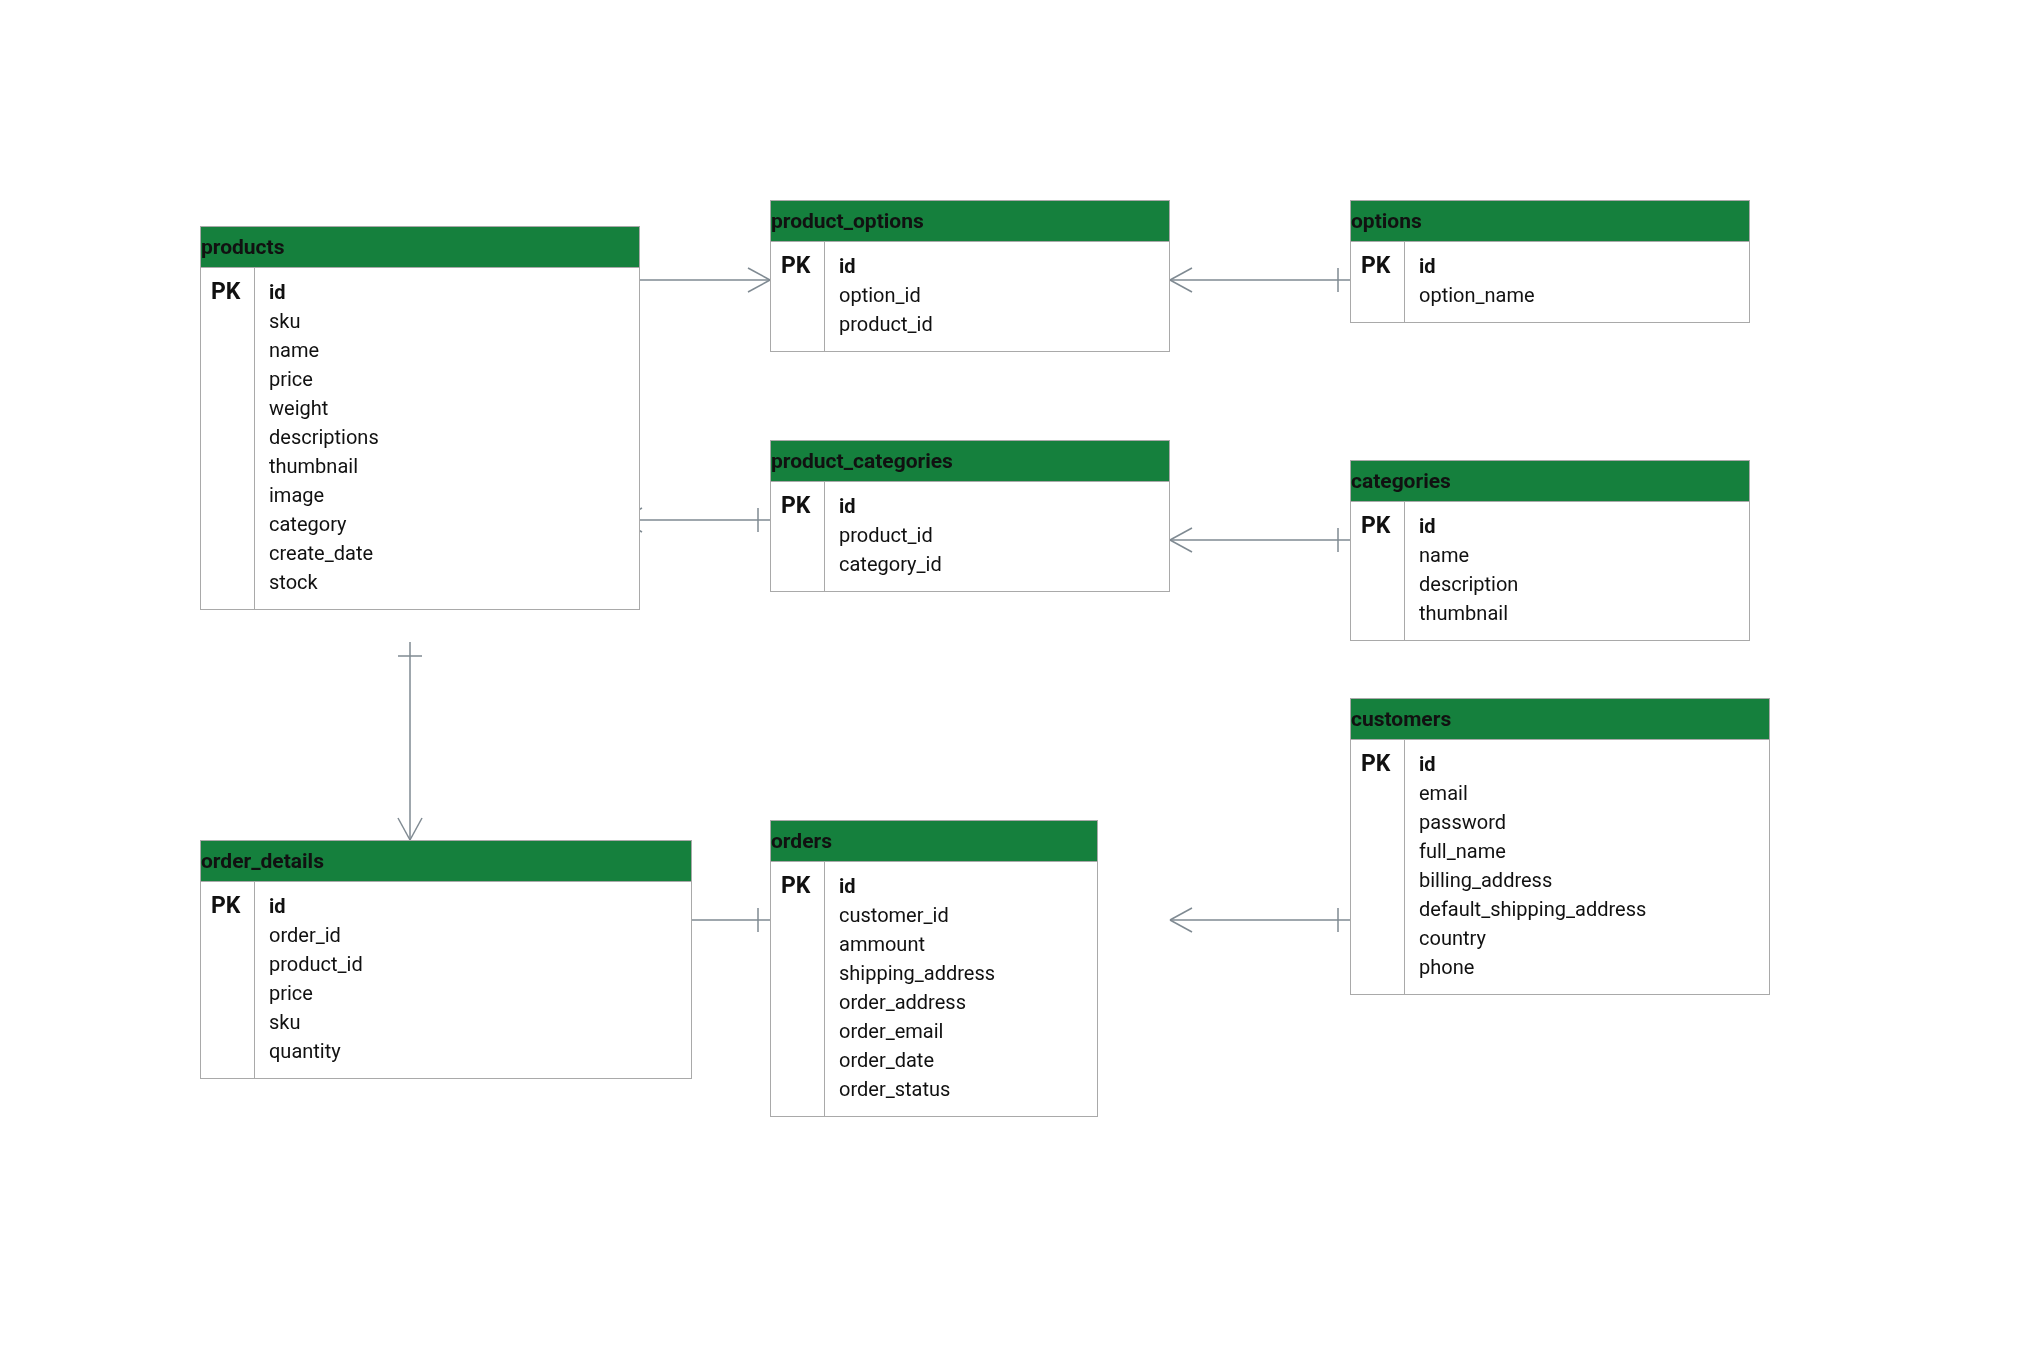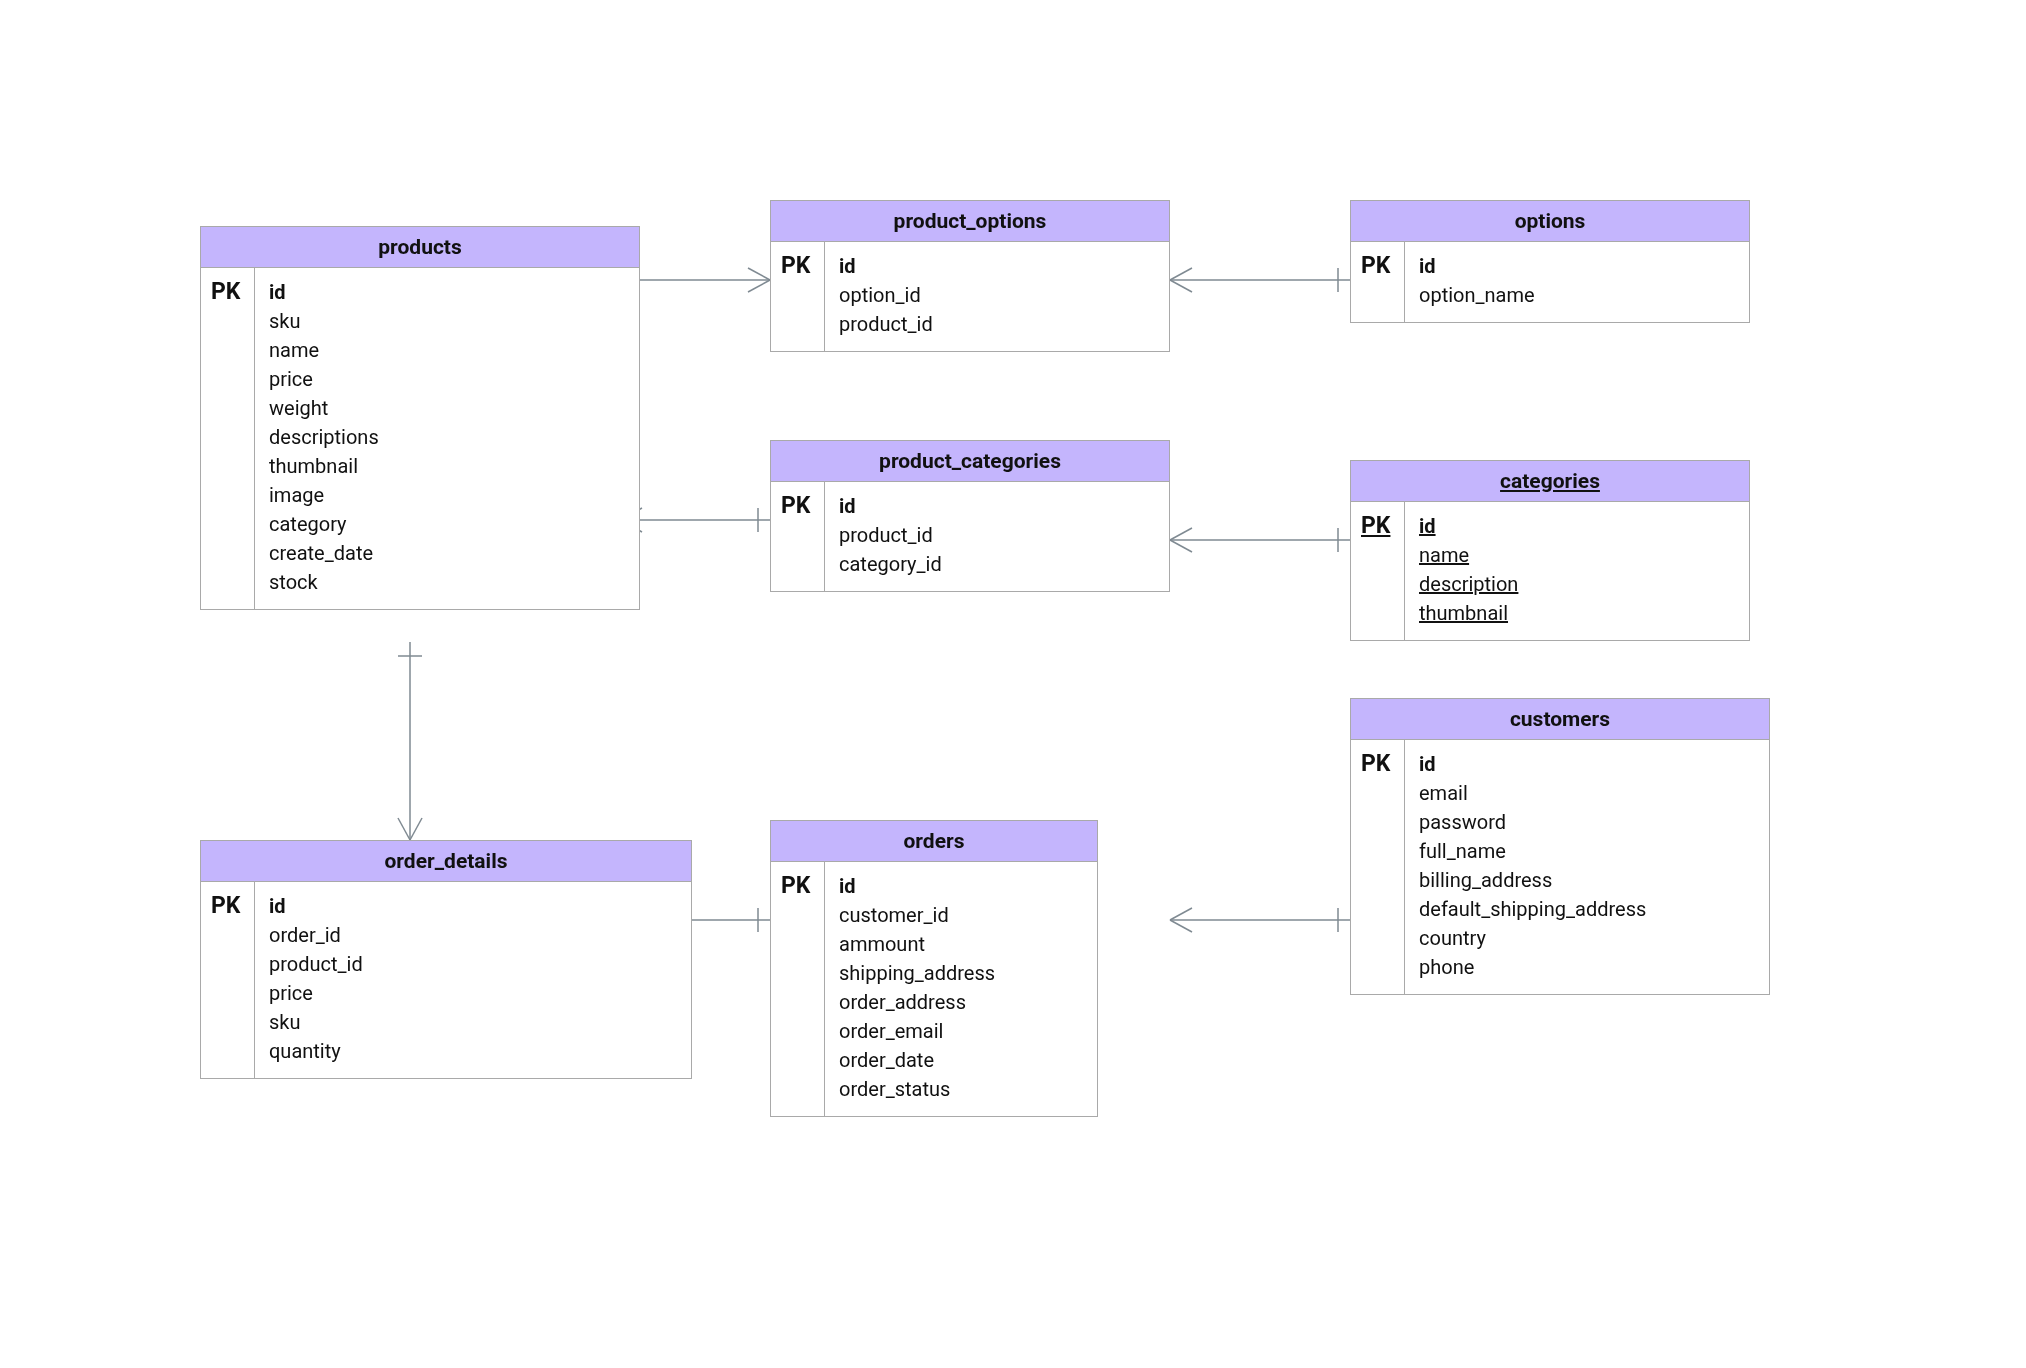--- a/index.html
+++ b/index.html
@@ -17,23 +17,22 @@
     width: 2026px;
     height: 1368px;
   }
   .entity {
     position: absolute;
     border: 1.5px solid #a9a9a9;
     background: #ffffff;
     box-sizing: border-box;
   }
   .entity-title {
-    background: #c4b5fd;
+    background: #15803d;
     border-bottom: 1.5px solid #a9a9a9;
-    text-align: center;
     font-weight: 700;
     padding: 8px 0;
     font-size: 21px;
   }
   .entity-body {
     display: flex;
     flex-direction: row;
     align-items: stretch;
   }
   .pk-col {
@@ -186,21 +185,21 @@
     <div class="entity-body">
       <div class="pk-col">PK</div>
       <div class="fields-col">
         <div class="pk-field">id</div>
         <div>product_id</div>
         <div>category_id</div>
       </div>
     </div>
   </div>
 
-  <div class="entity" style="left:1350px; top:460px; width:400px;text-decoration:underline;">
+  <div class="entity" style="left:1350px; top:460px; width:400px;">
     <div class="entity-title">categories</div>
     <div class="entity-body">
       <div class="pk-col">PK</div>
       <div class="fields-col">
         <div class="pk-field">id</div>
         <div>name</div>
         <div>description</div>
         <div>thumbnail</div>
       </div>
     </div>

